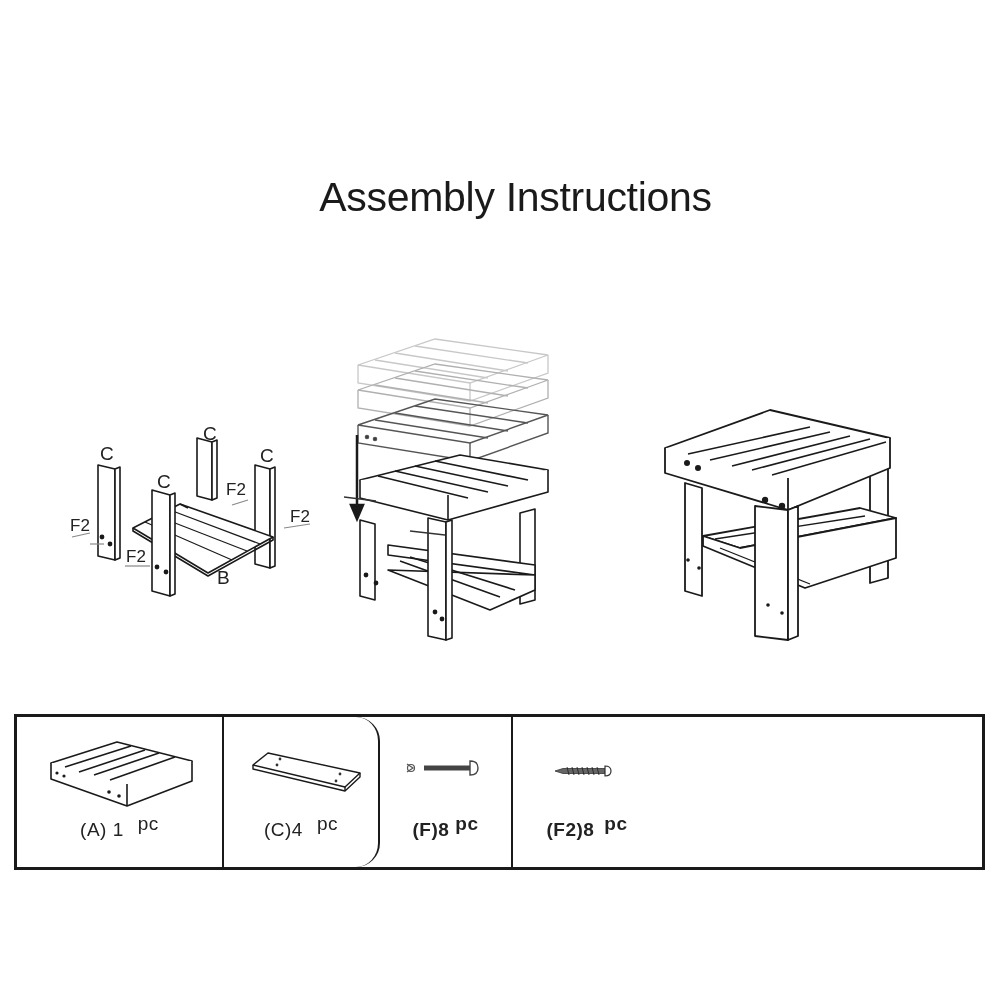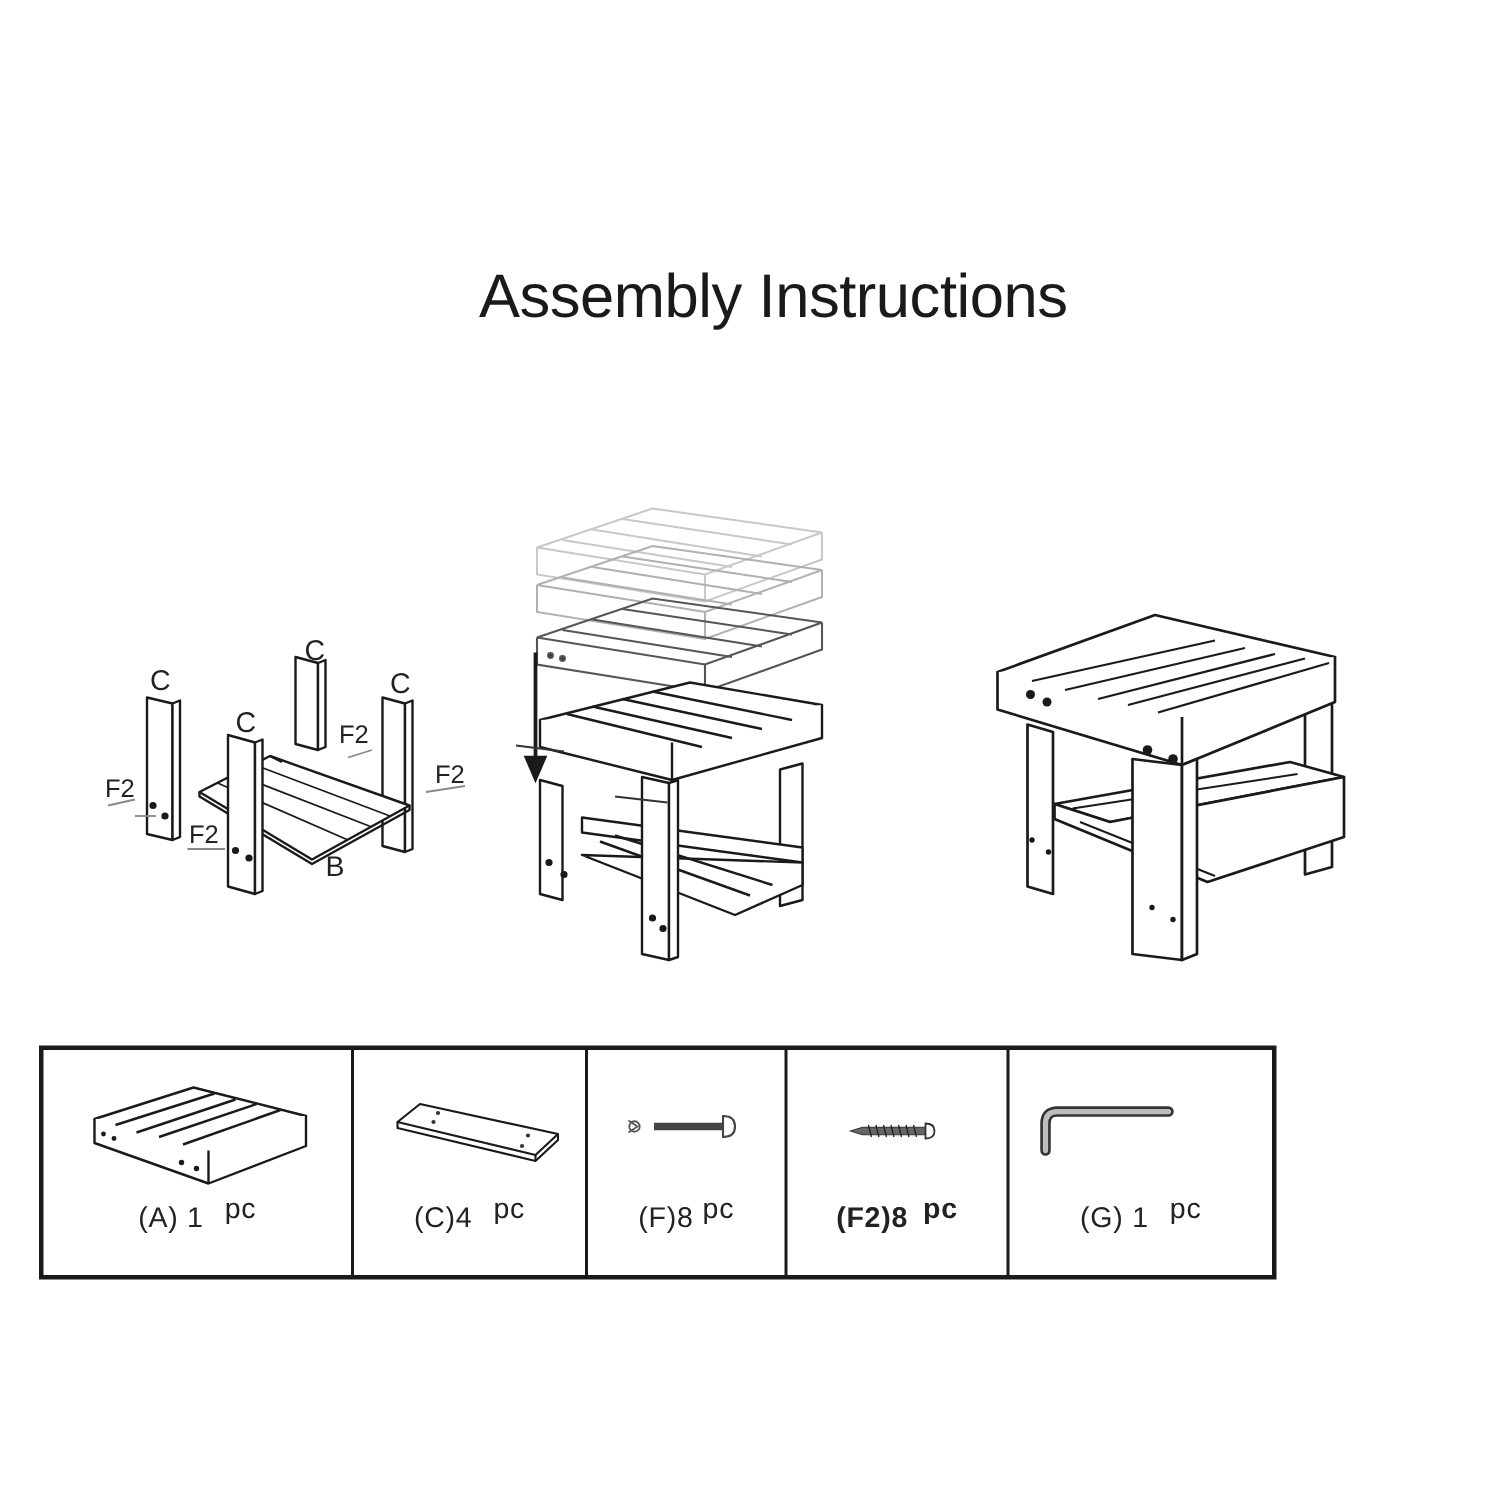--- a/index.html
+++ b/index.html
@@ -1,22 +1,22 @@
 <!DOCTYPE html>
 <html><head>
   <meta charset="utf-8">
   <style>
     html, body { margin: 0; padding: 0; background: #ffffff; }
     body { width: 1001px; height: 1001px; position: relative; overflow: hidden;
            font-family: "Liberation Sans", sans-serif; color: #111; }
     .title { position: absolute; left: 0; width: 1031px; top: 174px; text-align: center;
              font-size: 41px; font-weight: normal; letter-spacing: -0.3px; color: #1a1a1a; }
     .illus { position: absolute; }
-    .parts-table { position: absolute; left: 14px; top: 697px; width: 825px; height: 156px;
-                   border: 3px solid #1a1a1a; box-sizing: border-box; display: flex; margin-left: 12px; }
+    .parts-table { position: absolute; left: 14px; top: 714px; width: 971px; height: 156px;
+                   border: 3px solid #1a1a1a; box-sizing: border-box; display: flex; }
     .cell { position: relative; height: 100%; box-sizing: border-box; border-right: 2px solid #1a1a1a; }
     .cell:last-child { border-right: none; }
     .cell svg { position: absolute; }
     .cell-label { position: absolute; left: 0; right: 0; bottom: 26px; text-align: center;
                   font-size: 19px; color: #222; letter-spacing: 0.5px; }
     .cell-label .pc { position: relative; top: -6px; margin-left: 14px; }
     .step-label { font-family: "Liberation Sans", sans-serif; font-size: 17px; fill: #222; }
   </style>
 </head>
 <body>
@@ -194,40 +194,40 @@
           <circle cx="72" cy="57" r="1.8"></circle>
         </g>
     </svg>
     <div class="cell-label">
       <span>(A)</span>
       <span>1</span><span class="pc">pc</span>
     </div>
   </div>
 
 
-  <div class="cell" style="width:156px;">
+  <div class="cell" style="width:156px;border-radius:24px;">
     <svg style="left:26px; top:32px;" width="115" height="50" viewBox="0 0 115 50">
       <g fill="#fff" stroke="#1a1a1a" stroke-width="1.4" stroke-linejoin="round">
         <polygon points="3,16 18,4 110,24 95,38"></polygon>
         <polyline points="3,16 3,20 95,42 110,28 110,24" fill="none"></polyline>
         <line x1="95" y1="38" x2="95" y2="42"></line>
       </g>
       <g fill="#333">
           <circle cx="30" cy="10" r="1.4"></circle>
           <circle cx="27" cy="16" r="1.4"></circle>
           <circle cx="90" cy="25" r="1.4"></circle>
           <circle cx="86" cy="32" r="1.4"></circle>
         </g>
     </svg>
     <div class="cell-label">
       <span>(C)</span><span>4</span><span class="pc">pc</span>
     </div>
   </div>
 
-  <div class="cell" style="width:133px;">
+  <div class="cell" style="width:133px;font-weight:bold;">
     <svg style="left:24px; top:40px;" width="80" height="22" viewBox="0 0 80 22">
       <g stroke="#555" fill="none" stroke-width="1.2">
         <circle cx="7" cy="11" r="3.5"></circle>
           <path d="M3,7 L9,11 L3,15"></path>
       </g>
       <rect x="20" y="8.5" width="46" height="5" fill="#444"></rect>
       <path d="M66,4 Q74,4 74,11 Q74,18 66,18 Z" fill="#fff" stroke="#444" stroke-width="1.4"></path>
     </svg>
     <div class="cell-label">
       <span>(F)</span><span>8</span><span class="pc" style="margin-left:6px;">pc</span>
@@ -246,24 +246,14 @@
           <line x1="39" y1="4" x2="41" y2="12"></line>
         <line x1="44" y1="4" x2="46" y2="12"></line>
       </g>
       <path d="M52,3 Q58,3 58,8 Q58,13 52,13 Z" fill="#fff" stroke="#333" stroke-width="1.2"></path>
     </svg>
     <div class="cell-label">
       <span>(F2)</span><span>8</span><span class="pc" style="margin-left:10px;">pc</span>
     </div>
   </div>
 
-  <div class="cell" style="flex:1;">
-    <svg style="left:18px; top:34px;" width="92" height="38" viewBox="0 0 92 38">
-      <path d="M88,7 L14,7 Q6,7 6,15 L6,33" fill="none" stroke="#333" stroke-width="7" stroke-linecap="round" stroke-linejoin="round"></path>
-      <path d="M88,7 L14,7 Q6,7 6,15 L6,33" fill="none" stroke="#bdbdbd" stroke-width="3.5" stroke-linecap="round" stroke-linejoin="round"></path>
-    </svg>
-    <div class="cell-label">
-      <span>(G)</span>
-      <span>1</span><span class="pc">pc</span>
-    </div>
-  </div>
 
 </div>
 
 </body></html>

